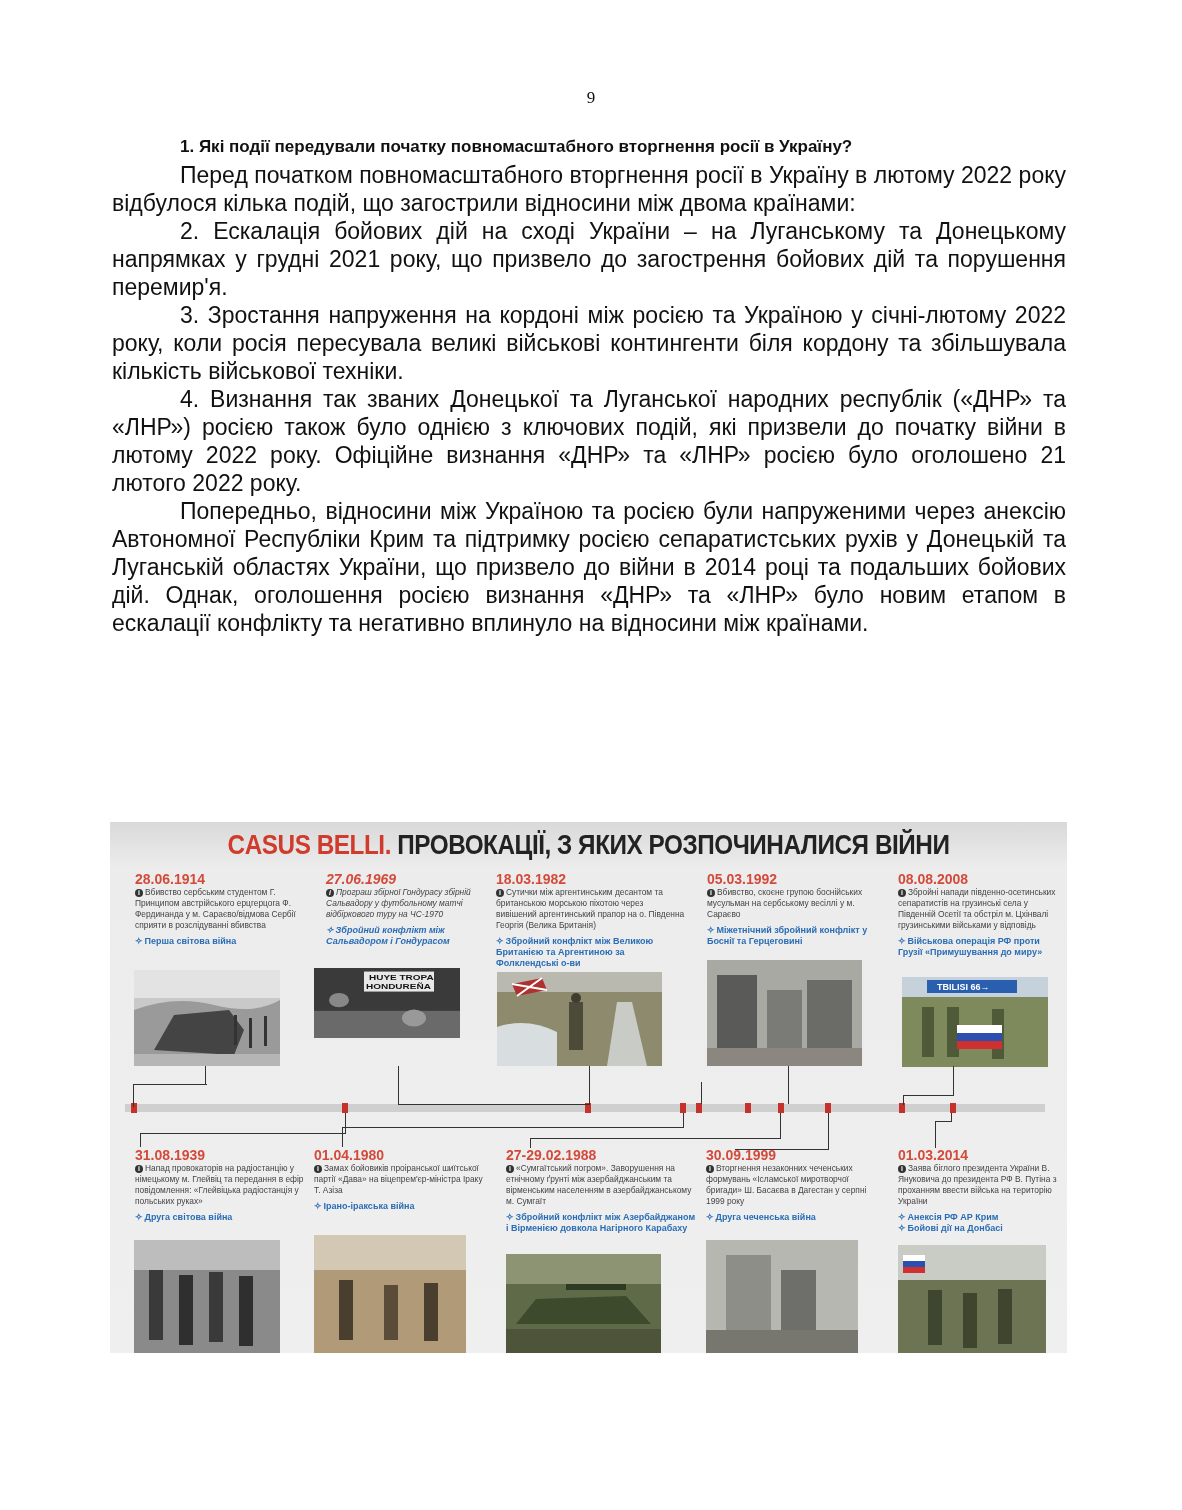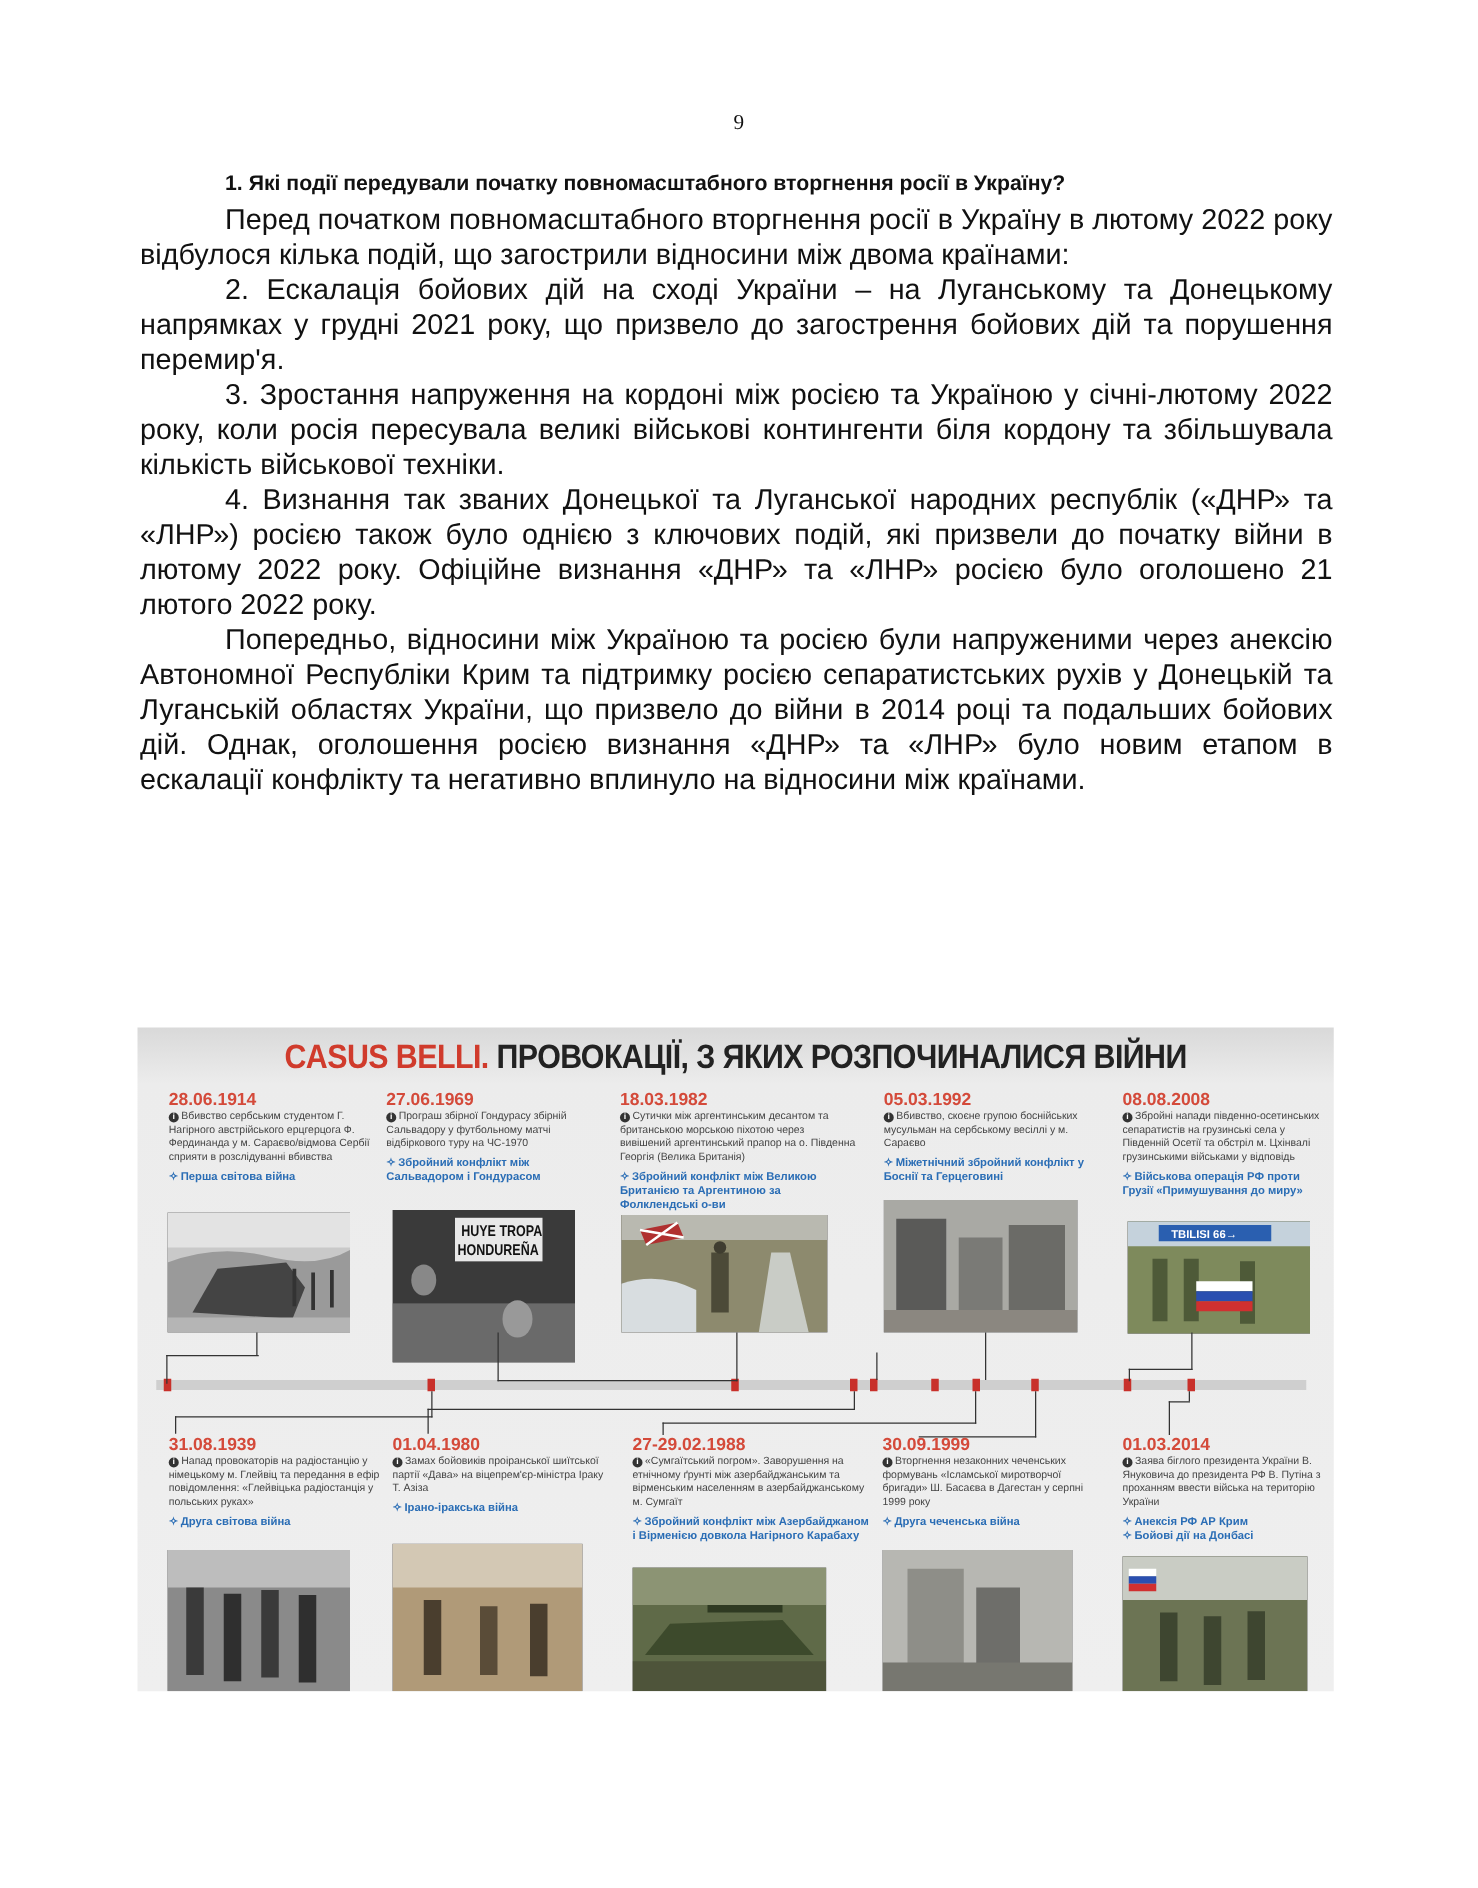--- a/index.html
+++ b/index.html
@@ -43,24 +43,24 @@
   <p class="para">Попередньо, відносини між Україною та росією були напруженими через анексію Автономної Республіки Крим та підтримку росією сепаратистських рухів у Донецькій та Луганській областях України, що призвело до війни в 2014 році та подальших бойових дій. Однак, оголошення росією визнання «ДНР» та «ЛНР» було новим етапом в ескалації конфлікту та негативно вплинуло на відносини між країнами.</p>
 </div>
 
 <div class="infographic">
   <div class="ig-title">
     <span class="red">CASUS BELLI.</span><span class="dark"> ПРОВОКАЦІЇ, З ЯКИХ РОЗПОЧИНАЛИСЯ ВІЙНИ</span>
   </div>
 
   <div class="event" style="left:25px; top:50px;">
     <div class="date">28.06.1914</div>
-    <div class="desc"><span class="info">i</span><span>Вбивство сербським студентом Г. Нагірного австрійського ерцгерцога Ф. Фердинанда у м. Сараєво/відмова Сербії сприяти в розслідуванні вбивства</span></div>
+    <div class="desc"><span class="info">i</span><span>Вбивство сербським студентом Г. Принципом австрійського ерцгерцога Ф. Фердинанда у м. Сараєво/відмова Сербії сприяти в розслідуванні вбивства</span></div>
     <div class="conflict"><span class="diamond">✧</span><span>Перша світова війна</span></div>
   </div>
-  <div class="event" style="left:199px; top:50px;">
+  <div class="event" style="left:216px; top:50px;font-style:italic;">
     <div class="date">27.06.1969</div>
     <div class="desc"><span class="info">i</span><span>Програш збірної Гондурасу збірній Сальвадору у футбольному матчі відбіркового туру на ЧС-1970</span></div>
     <div class="conflict"><span class="diamond">✧</span><span>Збройний конфлікт між Сальвадором і Гондурасом</span></div>
   </div>
   <div class="event" style="left:386px; top:50px; width:190px;">
     <div class="date">18.03.1982</div>
     <div class="desc"><span class="info">i</span><span>Сутички між аргентинським десантом та британською морською піхотою через вивішений аргентинський прапор на о. Південна Георгія (Велика Британія)</span></div>
     <div class="conflict"><span class="diamond">✧</span><span>Збройний конфлікт між Великою Британією та Аргентиною за Фолклендські о-ви</span></div>
   </div>
   <div class="event" style="left:597px; top:50px;">
@@ -79,21 +79,21 @@
       <rect width="146" height="96" fill="#c9c9c9"></rect>
         <rect y="0" width="146" height="28" fill="#e3e3e3"></rect>
       <path d="M0 40 Q40 25 80 35 T146 30 L146 96 L0 96Z" fill="#9a9a9a"></path>
       <path d="M20 80 L40 45 L95 40 L110 60 L100 85 Z" fill="#444"></path>
       <rect x="100" y="45" width="3" height="30" fill="#333"></rect>
         <rect x="115" y="48" width="3" height="30" fill="#333"></rect>
         <rect x="130" y="46" width="3" height="30" fill="#333"></rect>
       <rect y="84" width="146" height="12" fill="#b5b5b5"></rect>
     </svg>
   </div>
-  <div class="photo" style="left:204px; top:146px; width:146px; height:122px;">
+  <div class="photo" style="left:204px; top:146px; width:146px; height:70px;">
     <svg class="ph" viewBox="0 0 146 98" preserveAspectRatio="none">
       <rect width="146" height="98" fill="#3a3a3a"></rect>
       <rect x="50" y="5" width="70" height="28" fill="#e8e8e8"></rect>
       <text x="55" y="17" font-size="10" font-weight="bold" fill="#111" font-family="Liberation Sans, sans-serif">HUYE TROPA</text>
       <text x="52" y="29" font-size="10" font-weight="bold" fill="#111" font-family="Liberation Sans, sans-serif">HONDUREÑA</text>
       <rect x="0" y="60" width="146" height="38" fill="#6a6a6a"></rect>
         <circle cx="25" cy="45" r="10" fill="#888"></circle>
         <circle cx="100" cy="70" r="12" fill="#999"></circle>
     </svg>
   </div>

